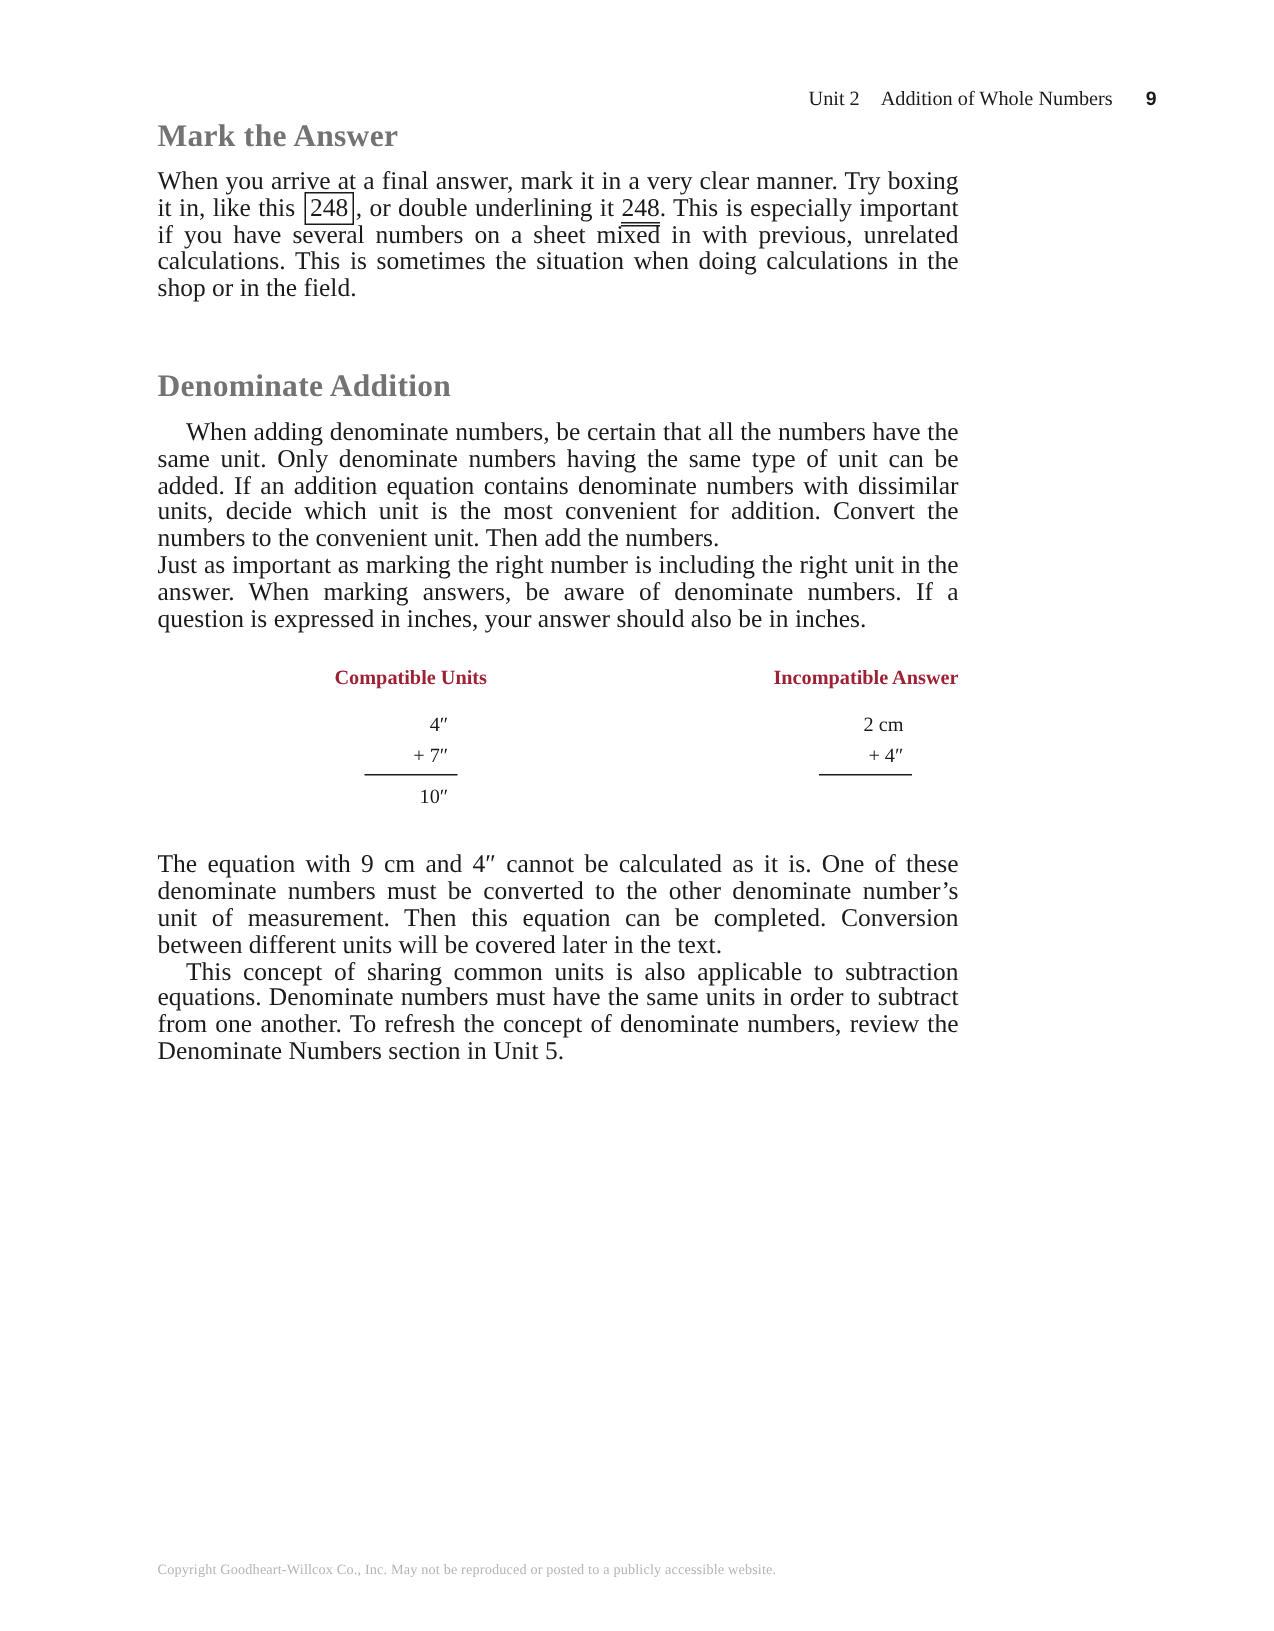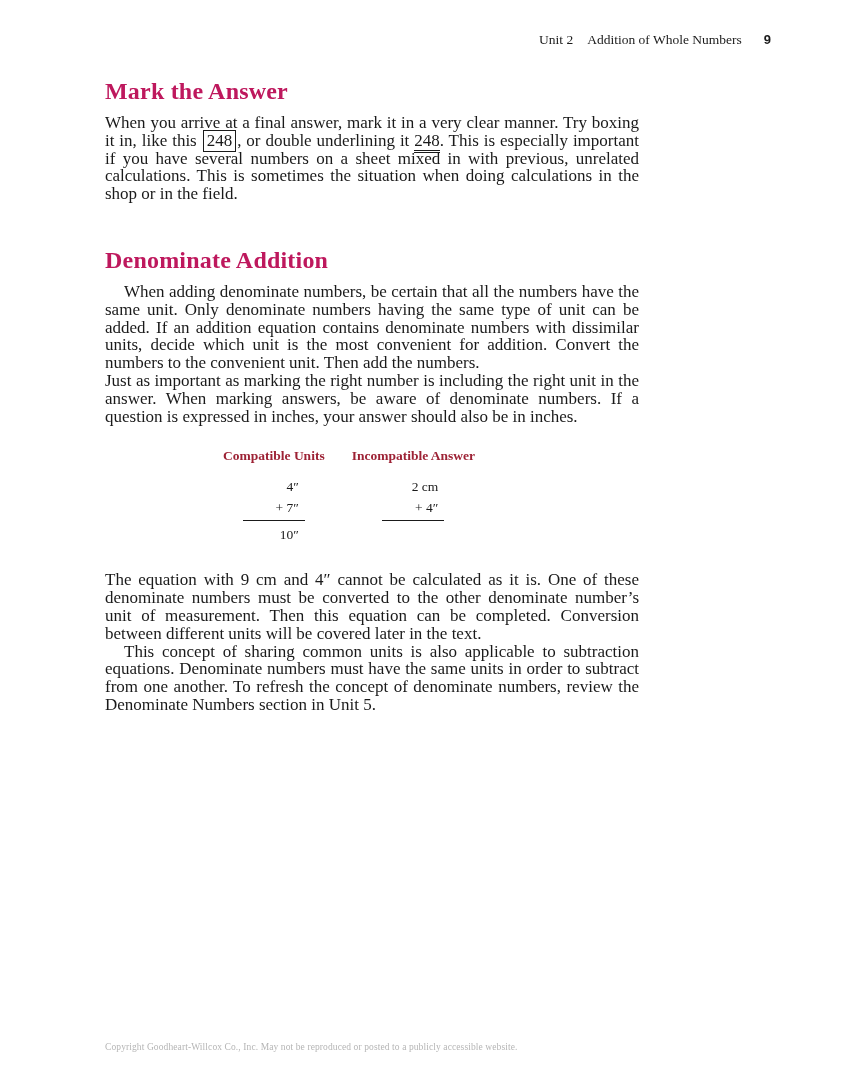--- a/index.html
+++ b/index.html
@@ -11,44 +11,44 @@
     position: relative;
     width: 849px;
     height: 1087px;
     background: #ffffff;
     font-family: "Liberation Serif", "DejaVu Serif", serif;
     color: #1a1a1a;
     overflow: hidden;
   }
   .running-head {
     position: absolute;
-    top: 32px;
+    top: 58px;
     right: 78px;
     font-size: 13.5px;
     color: #1a1a1a;
     white-space: nowrap;
     text-align: right;
   }
   .running-head .unit-label { margin-right: 14px; }
   .running-head .chapter-title { margin-right: 22px; }
   .running-head .folio {
     font-weight: bold;
     font-family: "Liberation Sans", sans-serif;
     font-size: 13px;
   }
   .main {
     position: absolute;
     left: 105px;
     top: 78px;
     width: 534px;
   }
   h1.section-heading {
-    font-size: 24px;
+    font-size: 21px;
     font-weight: bold;
-    color: #be185d;
+    color: #737373;
     margin: 0 0 9px 0;
     letter-spacing: 0.2px;
   }
   .section-2-heading { margin-top: 44px !important; }
   p.body-para {
     font-size: 17px;
     line-height: 17.8px;
     margin: 0;
     text-align: justify;
   }
@@ -57,21 +57,21 @@
     border: 1px solid #1a1a1a;
     padding: 0px 3px 1px 3px;
     margin: 0 1px;
   }
   .double-underline-number {
     border-bottom: 3px double #1a1a1a;
     padding-bottom: 0px;
   }
   .example-block {
     display: flex;
-    justify-content: flex-start;
+    justify-content: space-between;
     margin: 23px 0 26px 118px;
     gap: 27px;
   }
   .example-col {
     text-align: center;
   }
   .example-col-header {
     font-size: 13.5px;
     font-weight: bold;
     color: #9d2235;

